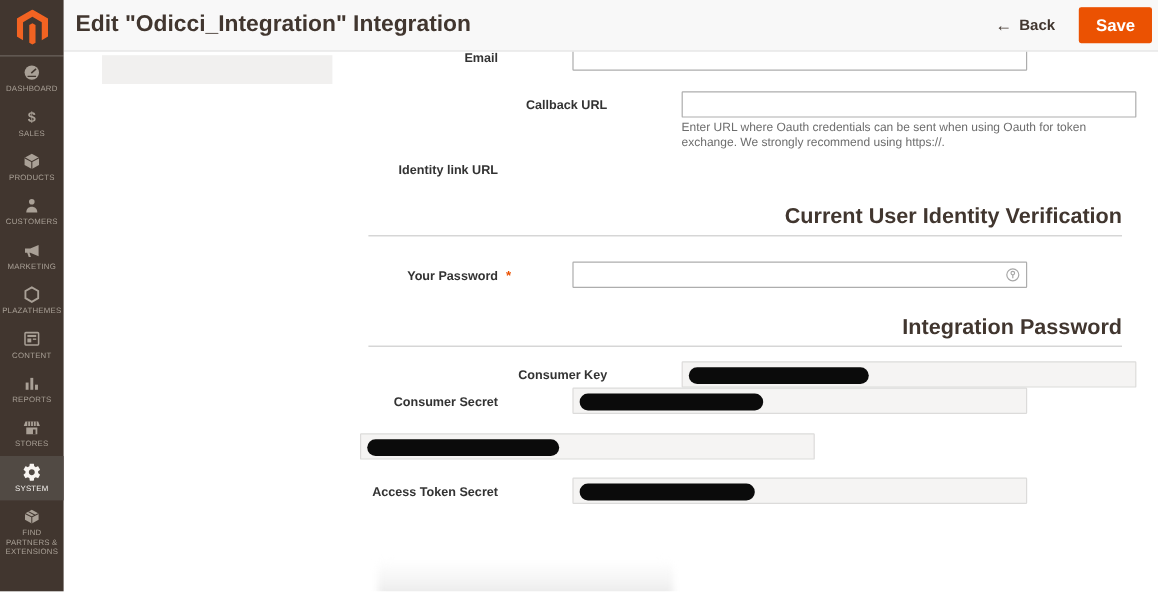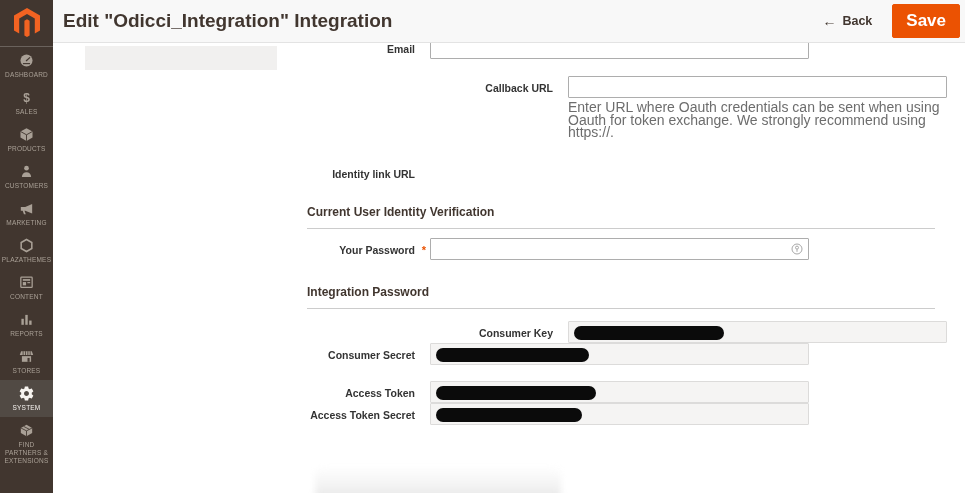--- a/index.html
+++ b/index.html
@@ -24,57 +24,57 @@
   .main { flex:1; position:relative; background:#fff; overflow:hidden; }
   .header { position:absolute; top:0; left:0; right:0; height:43px; background:#f8f8f8;
             border-bottom:1px solid #e3e3e3; display:flex; align-items:center;
             padding:0 5px 0 10px; z-index:10; }
   .page-title { flex:1; font-size:19px; color:#41362f; white-space:nowrap; }
   .back-btn { display:flex; align-items:center; gap:6px; font-size:12.5px; font-weight:700;
               color:#41362f; margin-right:20px; cursor:pointer; background:none; border:none;
               font-family:inherit; }
   .back-arrow { font-size:14px; font-weight:400; }
   .save-btn { background:#eb5202; color:#fff; border:1px solid #eb5202; border-radius:2px;
-              font-size:17px; font-weight:700; padding:6px 13px; cursor:pointer;
+              font-size:14px; font-weight:700; padding:6px 13px; cursor:pointer;
               font-family:inherit; }
 
   .panel-remnant { position:absolute; left:32px; top:46px; width:192px; height:24px;
                    background:#f1f0ef; cursor:pointer; z-index:1; }
 
   
   .form-wrap { position:absolute; left:232px; top:31px; width:662px; z-index:2; }
-  .frow { display:flex; align-items:flex-start; }
+  .frow { display:flex; align-items:flex-start;gap:47px; }
   .flabel { width:130px; flex-shrink:0; text-align:right; font-size:10.5px; font-weight:700;
             color:#333; padding-top:5px; line-height:14px; position:relative; }
   .req { position:absolute; right:-11px; top:5px; color:#eb5202; font-size:11px; }
   .fctrl { margin-left:15px; width:379px; position:relative; }
   input.tinput { width:379px; height:22px; border:1px solid #adadad; border-radius:1px;
                  background:#fff; font-size:11px; padding:0 22px 0 6px; font-family:inherit;
                  color:#303030; }
   input.tinput.noicon { padding-right:6px; }
-  .fnote { font-size:14px; line-height:12.5px; color:#6d6d6d; margin-top:3px; width:379px; }
+  .fnote { font-size:10px; line-height:12.5px; color:#6d6d6d; margin-top:3px; width:379px; }
   .dinput { width:379px; height:22px; background:#f5f4f3; border:1px solid #dcdbda;
             border-radius:1px; position:relative; }
   .redact { position:absolute; left:5px; top:4px; height:14px; background:#0b0b0b;
             border-radius:7px; }
   .w-ck  { width:150px; } .w-cs { width:153px; } .w-at { width:160px; } .w-ats { width:146px; }
 
-  .section-h { margin-left:22px; width:628px; font-size:12px; font-weight:700; color:#41362f;
-               padding-bottom:9px; border-bottom:1px solid #ccc; line-height:14px; }
+  .section-h { margin-left:22px; width:628px; font-size:18px; font-weight:700; color:#41362f;
+               padding-bottom:9px; border-bottom:1px solid #ccc; line-height:14px;text-align:right; }
 
   .mt-email    { margin-top:6px; }
   .mt-callback { margin-top:17px;justify-content:flex-end; }
-  .mt-identity { margin-top:23px;flex-direction:column; }
+  .mt-identity { margin-top:4px;flex-direction:column; }
   .mt-h1       { margin-top:24px; }
-  .mt-pass     { margin-top:9px; }
+  .mt-pass     { margin-top:21px; }
   .mt-h2       { margin-top:25px; }
   .mt-ck       { margin-top:12px;justify-content:flex-end; }
   .mt-cs       { }
   .mt-at       { margin-top:16px; }
-  .mt-ats      { }
+  .mt-ats      { margin-top:15px; }
 
   .pwd-icon { position:absolute; right:6px; top:5px; width:12px; height:12px; cursor:pointer; }
 
   .bottom-shadow { position:absolute; left:262px; top:466px; width:246px; height:36px;
                    border-radius:8px; filter:blur(3px);
                    background:linear-gradient(180deg,#ffffff 0%,#f3f3f3 55%,#e4e4e4 100%); }
 </style>
 </head>
 <body>
 
@@ -234,21 +234,20 @@
       <div class="frow mt-cs">
         <div class="flabel">Consumer Secret</div>
         <div class="fctrl">
           <div class="dinput">
             <div class="redact w-cs"></div>
           </div>
         </div>
       </div>
 
       <div class="frow mt-at">
-        <div class="flabel">Access Token</div>
         <div class="fctrl">
           <div class="dinput">
             <div class="redact w-at"></div>
           </div>
         </div>
       </div>
 
       <div class="frow mt-ats">
         <div class="flabel">Access Token Secret</div>
         <div class="fctrl">

